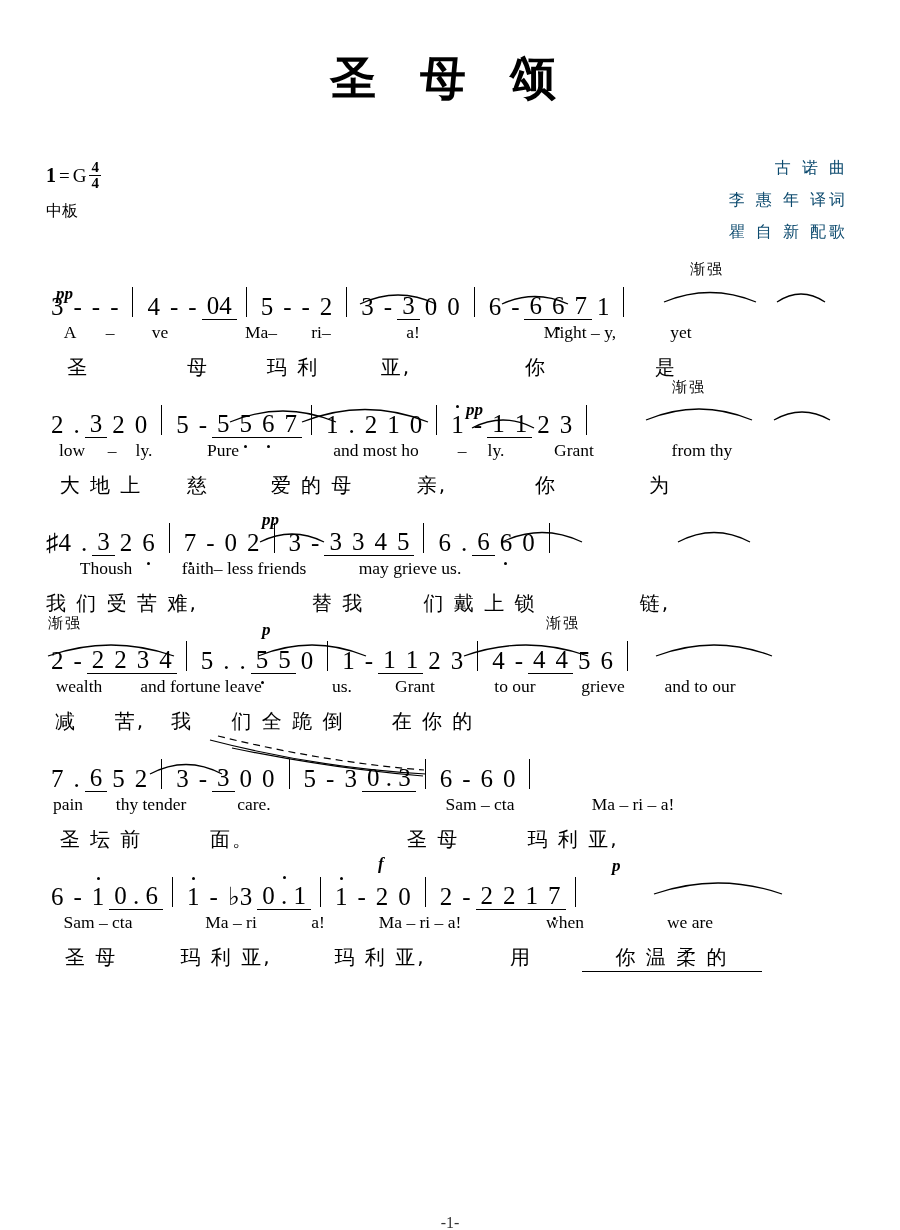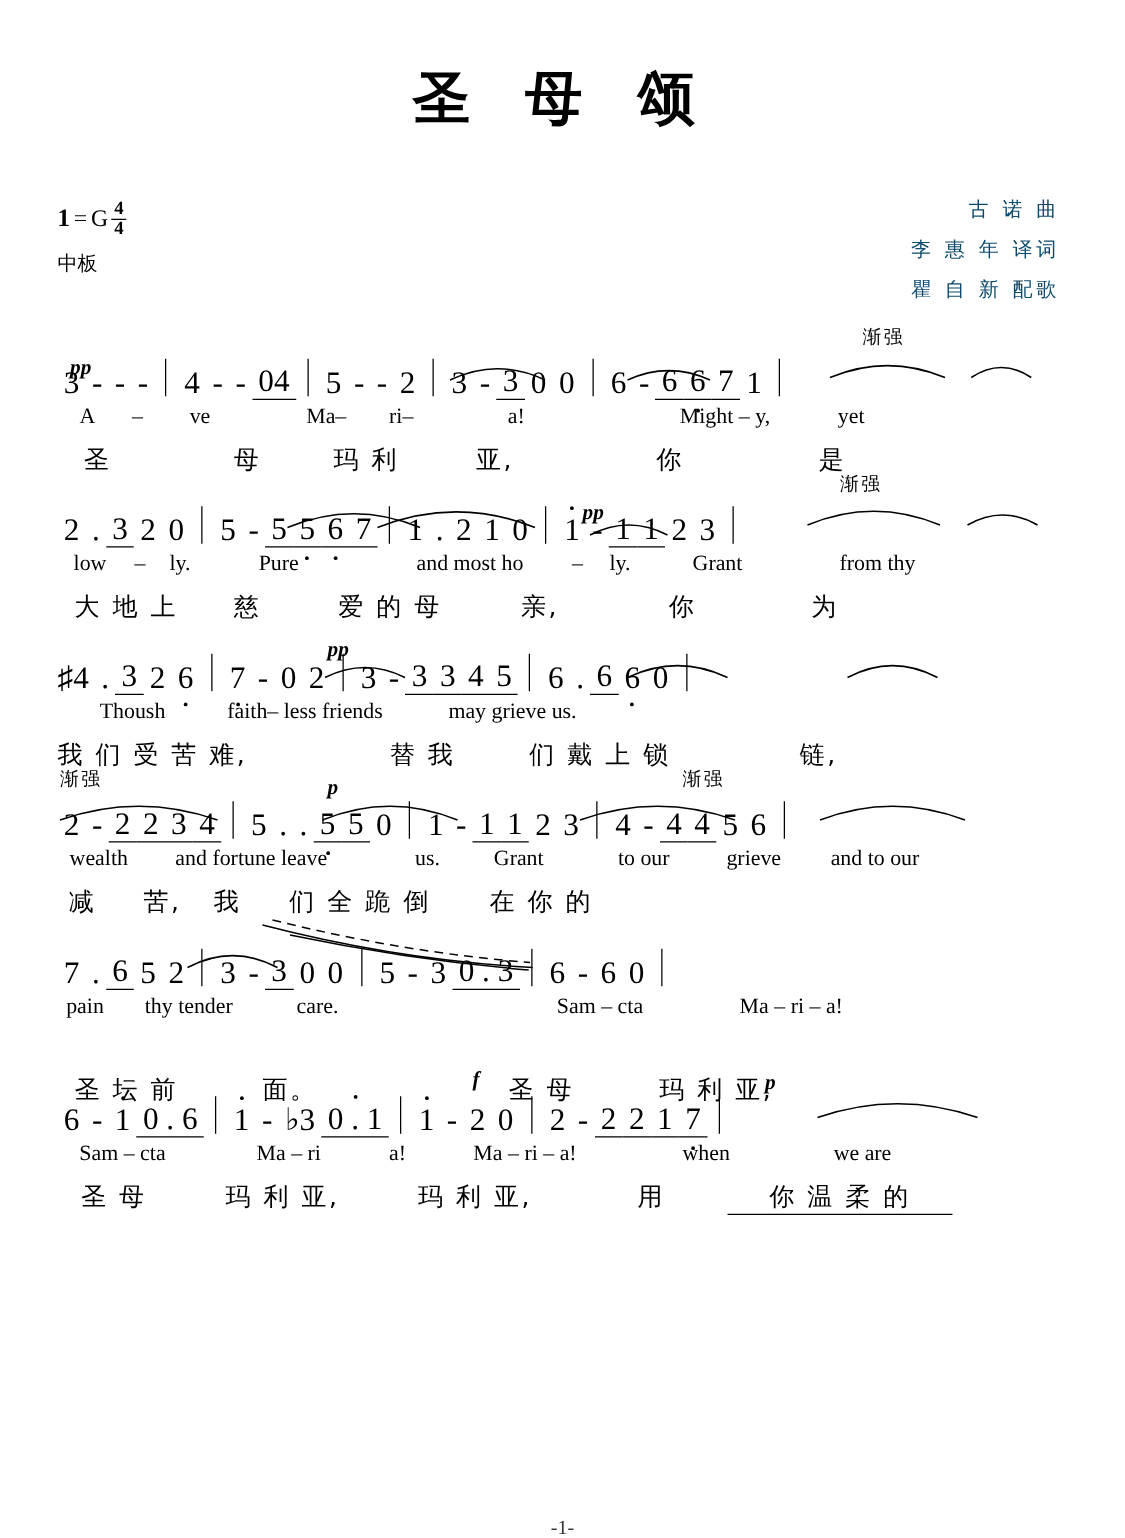--- a/index.html
+++ b/index.html
@@ -492,21 +492,21 @@
 
       <div class="row-lyric">
         <span class="ly" style="width:44px;margin-left:0px;">pain</span>
         <span class="ly" style="width:118px;margin-left:2px;">thy tender</span>
         <span class="ly" style="width:60px;margin-left:14px;">care.</span>
         <span class="ly" style="width:120px;margin-left:136px;">Sam – cta</span>
         <span class="ly" style="width:150px;margin-left:18px;">Ma – ri – a!</span>
       </div>
 
       <div class="row-lyric cn">
-        <span class="ly" style="width:110px;margin-left:0px;margin-top:32px;">圣 坛 前</span>
+        <span class="ly" style="width:110px;margin-left:0px;">圣 坛 前</span>
         <span class="ly" style="width:60px;margin-left:46px;">面。</span>
         <span class="ly" style="width:90px;margin-left:126px;">圣 母</span>
         <span class="ly" style="width:150px;margin-left:20px;">玛 利 亚,</span>
       </div>
     </div>
 
     <div class="system">
       <div class="dyn" style="left:378px;top:-12px;">f</div>
       <div class="dyn" style="left:612px;top:-10px;">p</div>
 

